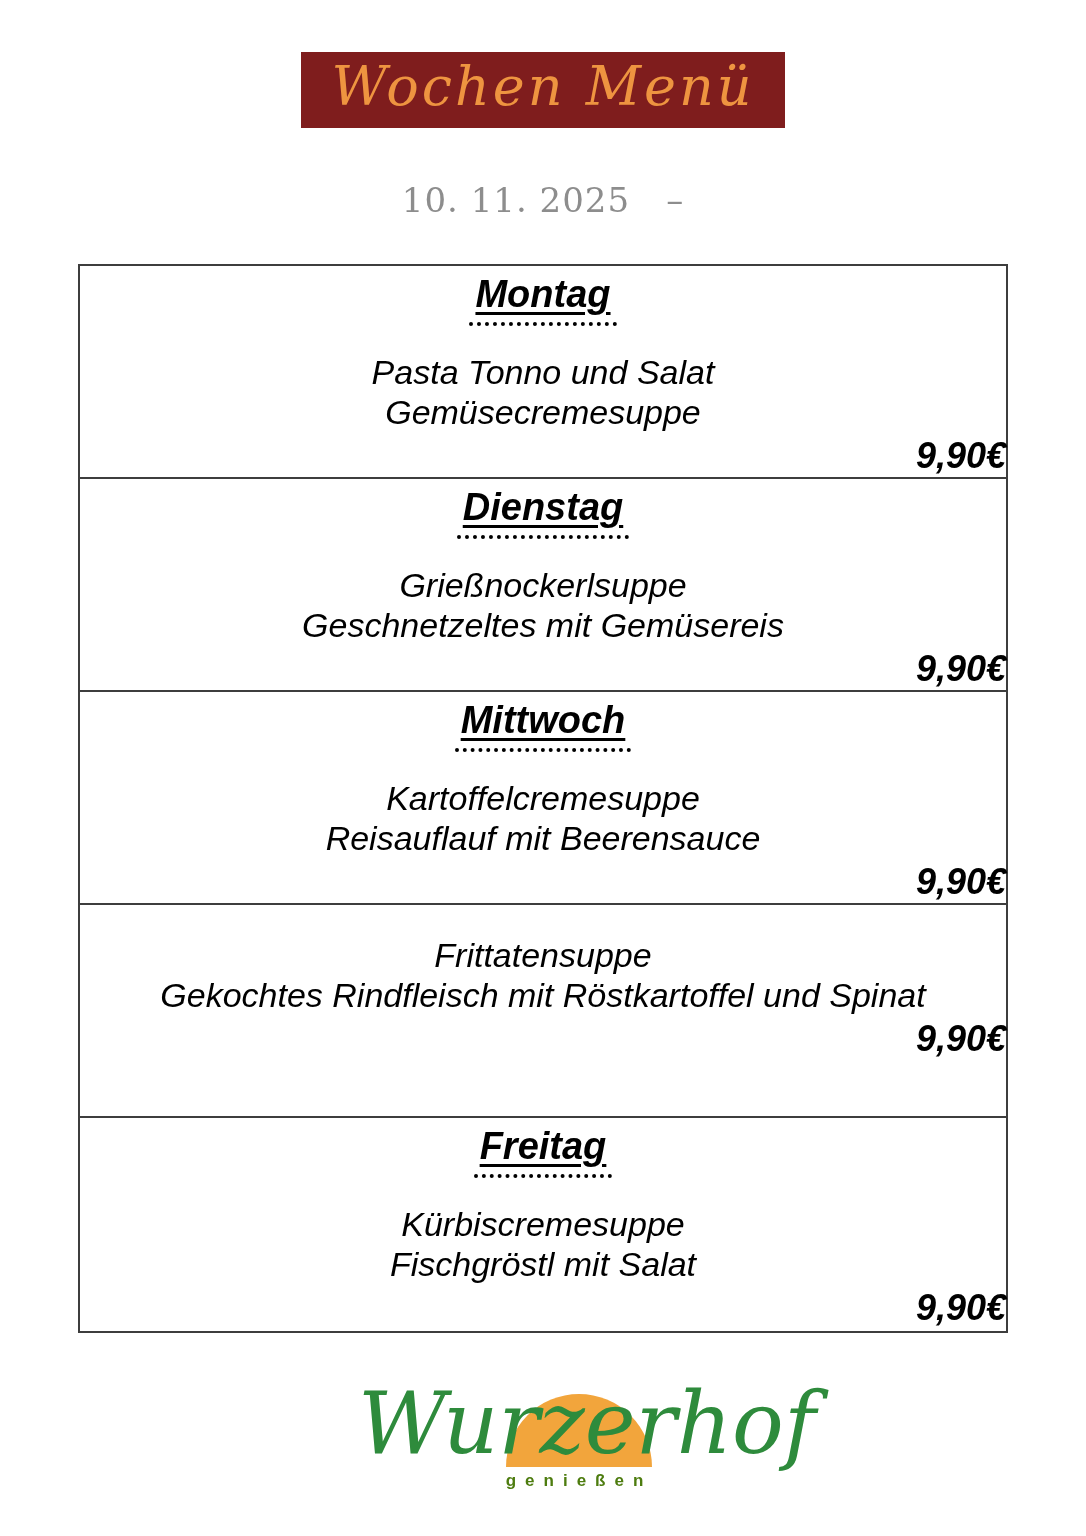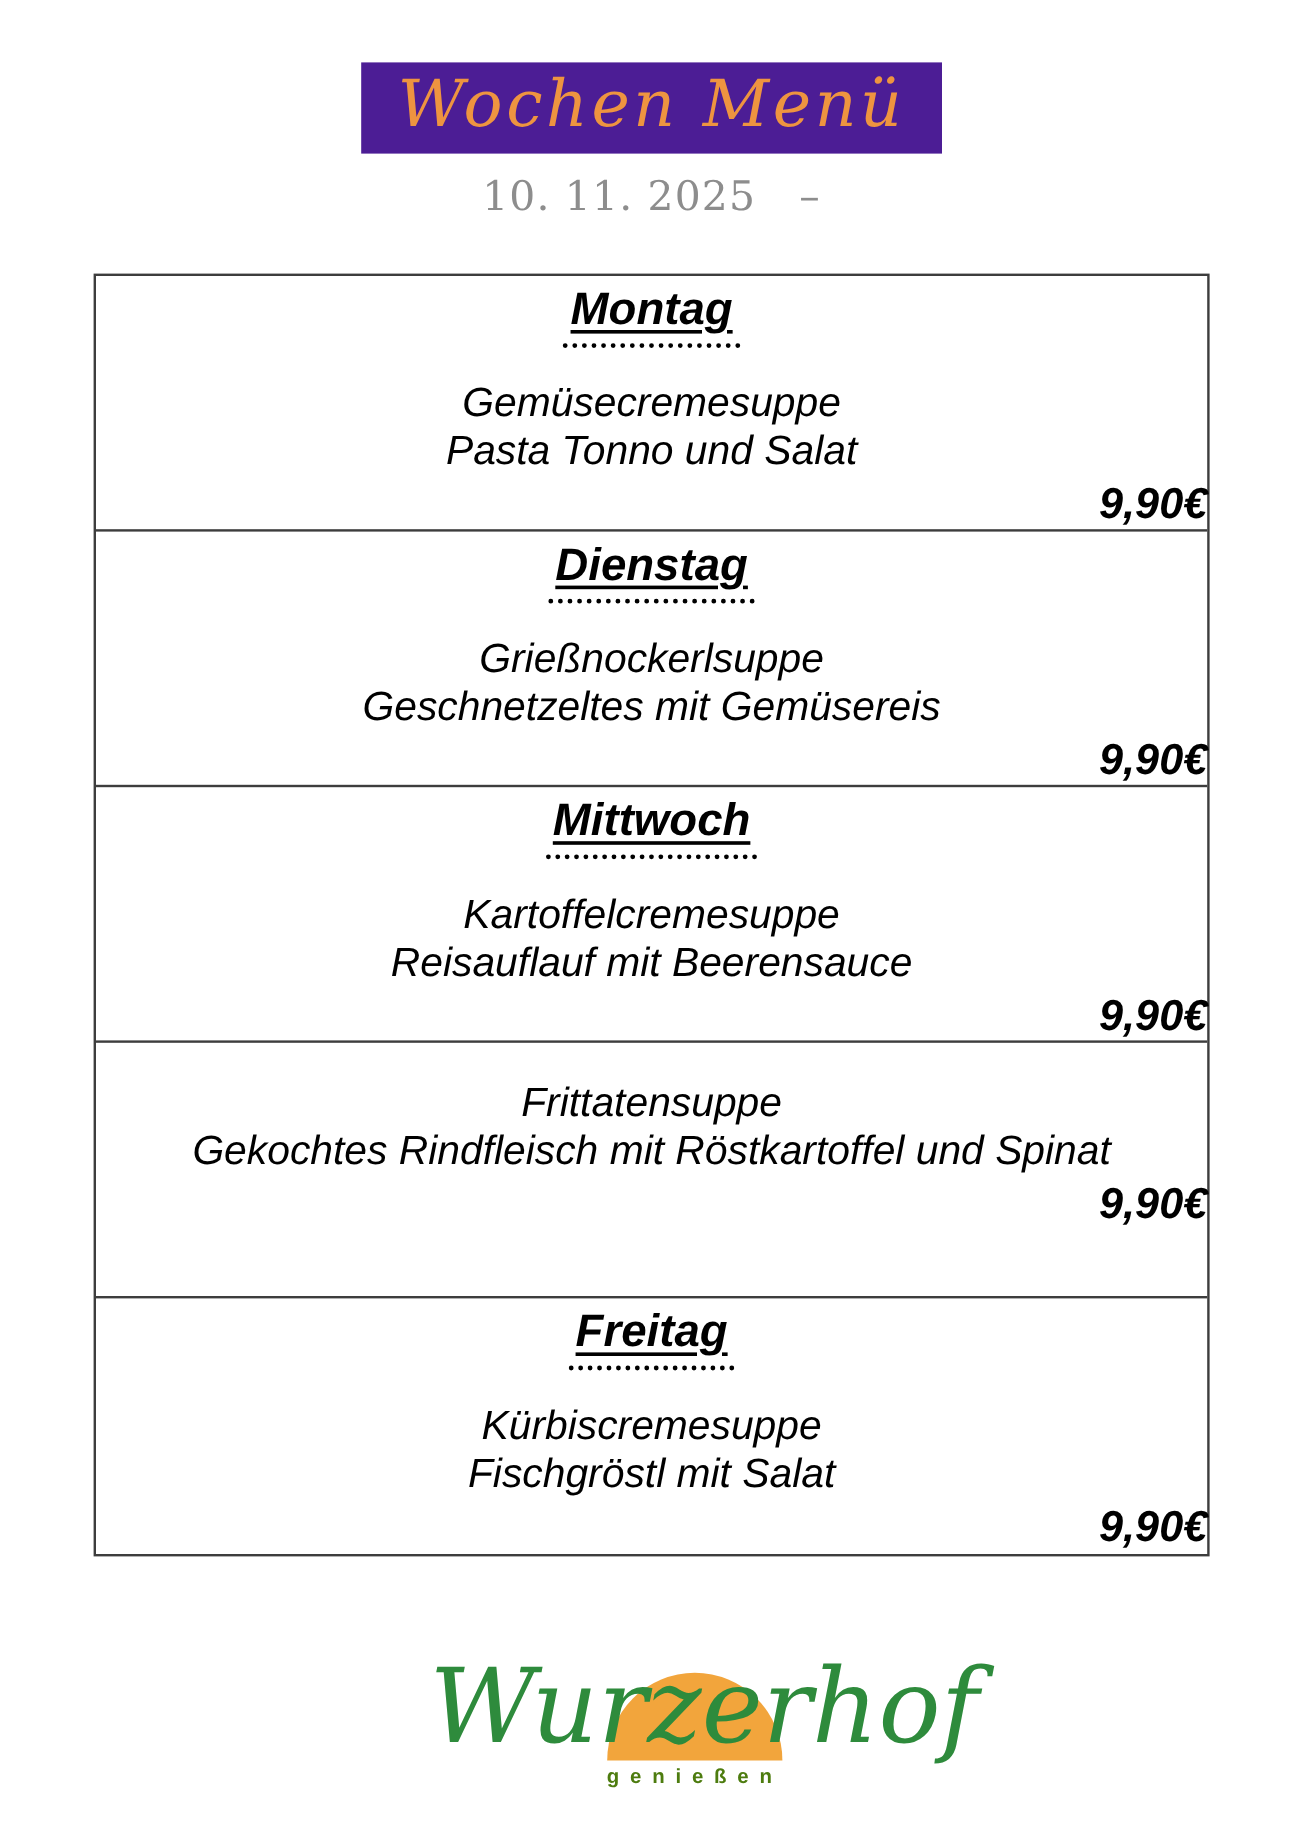--- a/index.html
+++ b/index.html
@@ -8,32 +8,32 @@
     width:1086px; height:1536px;
     background:#ffffff;
     font-family:"Liberation Sans", sans-serif;
     color:#000;
     overflow:hidden;
   }
   
   .title-wrap { text-align:center; padding-top:52px; }
   .title {
     display:inline-block;
-    background:#4c1d95;
+    background:#7f1d1d;
     color:#ee9440;
     font-family:"DejaVu Serif", cursive, serif;
     font-style:italic;
     font-size:54px;
     letter-spacing:3px;
     padding:8px 30px 14px 30px;
     line-height:1.0;
   }
   
   .dates {
-    margin-top:16px;
+    margin-top:52px;
     display:flex; justify-content:center; align-items:center; gap:36px;
     color:#8d8d8d;
     font-family:"DejaVu Serif", serif;
     font-size:34px;
     letter-spacing:1px;
     white-space:pre;
   }
   
   .menu-table {
     width:926px;
@@ -99,22 +99,22 @@
   <div class="dates">
     <span>10. 11. 2025</span>
     <span>–</span>
   </div>
 
   <div class="menu-table">
 
     <div class="day-row">
       <div><span class="day-name">Montag</span></div>
       <div class="dishes">
+        <div class="dish">Pasta Tonno und Salat</div>
         <div class="dish">Gemüsecremesuppe</div>
-        <div class="dish">Pasta Tonno und Salat</div>
         <div class="price">9,90€</div>
       </div>
     </div>
 
     <div class="day-row">
       <div><span class="day-name">Dienstag</span></div>
       <div class="dishes">
         <div class="dish">Grießnockerlsuppe</div>
         <div class="dish">Geschnetzeltes mit Gemüsereis</div>
         <div class="price">9,90€</div>

